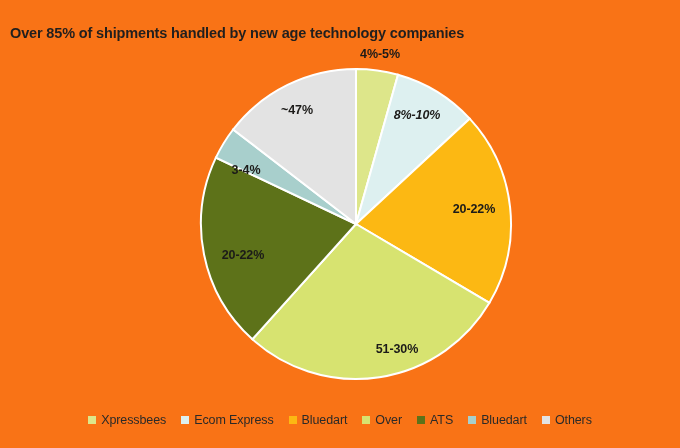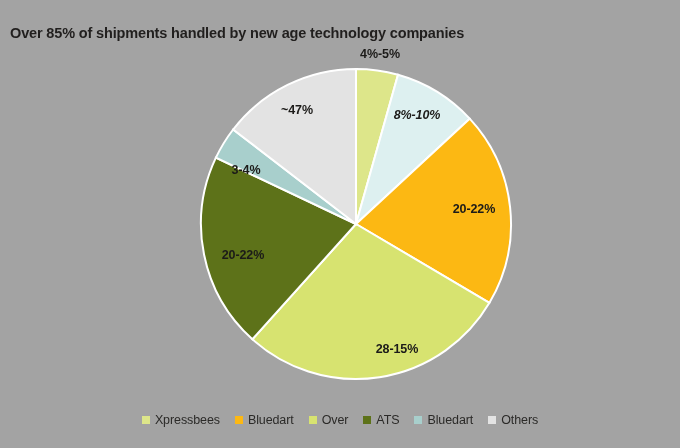--- a/index.html
+++ b/index.html
@@ -11,21 +11,21 @@
     height: 448px;
     background: #ffffff;
     font-family: "Liberation Sans", sans-serif;
     overflow: hidden;
     position: relative;
   }
   #page {
     position: relative;
     width: 680px;
     height: 448px;
-    background: #a3a3a3;
+    background: #f97316;
   }
   #chart-title {
     position: absolute;
     left: 10px;
     top: 25px;
     font-size: 14.5px;
     font-weight: bold;
     color: #211f1e;
     letter-spacing: -0.15px;
     white-space: nowrap;
@@ -97,31 +97,35 @@
           <path d="M 356 184 L 489.44 262.86 A 155 155 0 0 1 252.40 299.29 Z" fill="#d7e370" stroke="#ffffff" stroke-width="2"></path>
           <path d="M 356 184 L 252.40 299.29 A 155 155 0 0 1 215.91 117.66 Z" fill="#5d7219" stroke="#ffffff" stroke-width="2"></path>
           <path d="M 356 184 L 215.91 117.66 A 155 155 0 0 1 233.15 89.49 Z" fill="#a8cfcc" stroke="#ffffff" stroke-width="2"></path>
           <path d="M 356 184 L 233.15 89.49 A 155 155 0 0 1 356.00 29.00 Z" fill="#e3e3e3" stroke="#ffffff" stroke-width="2"></path>
         </g>
     </svg>
     <div id="pie-labels">
         <div class="slice-label" style="left: 380px; top: 14px; color: rgb(28, 27, 25);">4%-5%</div>
         <div class="slice-label" style="left: 417px; top: 75px; color: rgb(28, 27, 25); font-style: italic;">8%-10%</div>
         <div class="slice-label" style="left: 474px; top: 169px; color: rgb(28, 27, 25);">20-22%</div>
-        <div class="slice-label" style="left: 397px; top: 309px; color: rgb(28, 27, 25);">28-15%</div>
+        <div class="slice-label" style="left: 397px; top: 309px; color: rgb(28, 27, 25);">51-30%</div>
         <div class="slice-label" style="left: 243px; top: 215px; color: rgb(28, 27, 25);">20-22%</div>
         <div class="slice-label" style="left: 246px; top: 130px; color: rgb(28, 27, 25);">3-4%</div>
         <div class="slice-label" style="left: 297px; top: 70px; color: rgb(28, 27, 25);">~47%</div>
       </div>
   </div>
 
   <div id="legend">
       <div class="legend-item">
         <span class="legend-swatch" style="background: rgb(221, 230, 138);"></span>
         <span class="legend-label">Xpressbees</span>
+      </div>
+      <div class="legend-item">
+        <span class="legend-swatch" style="background: rgb(221, 240, 240);"></span>
+        <span class="legend-label">Ecom Express</span>
       </div>
       <div class="legend-item">
         <span class="legend-swatch" style="background: rgb(252, 184, 19);"></span>
         <span class="legend-label">Bluedart</span>
       </div>
       <div class="legend-item">
         <span class="legend-swatch" style="background: rgb(215, 227, 112);"></span>
         <span class="legend-label">Over</span>
       </div>
       <div class="legend-item">

